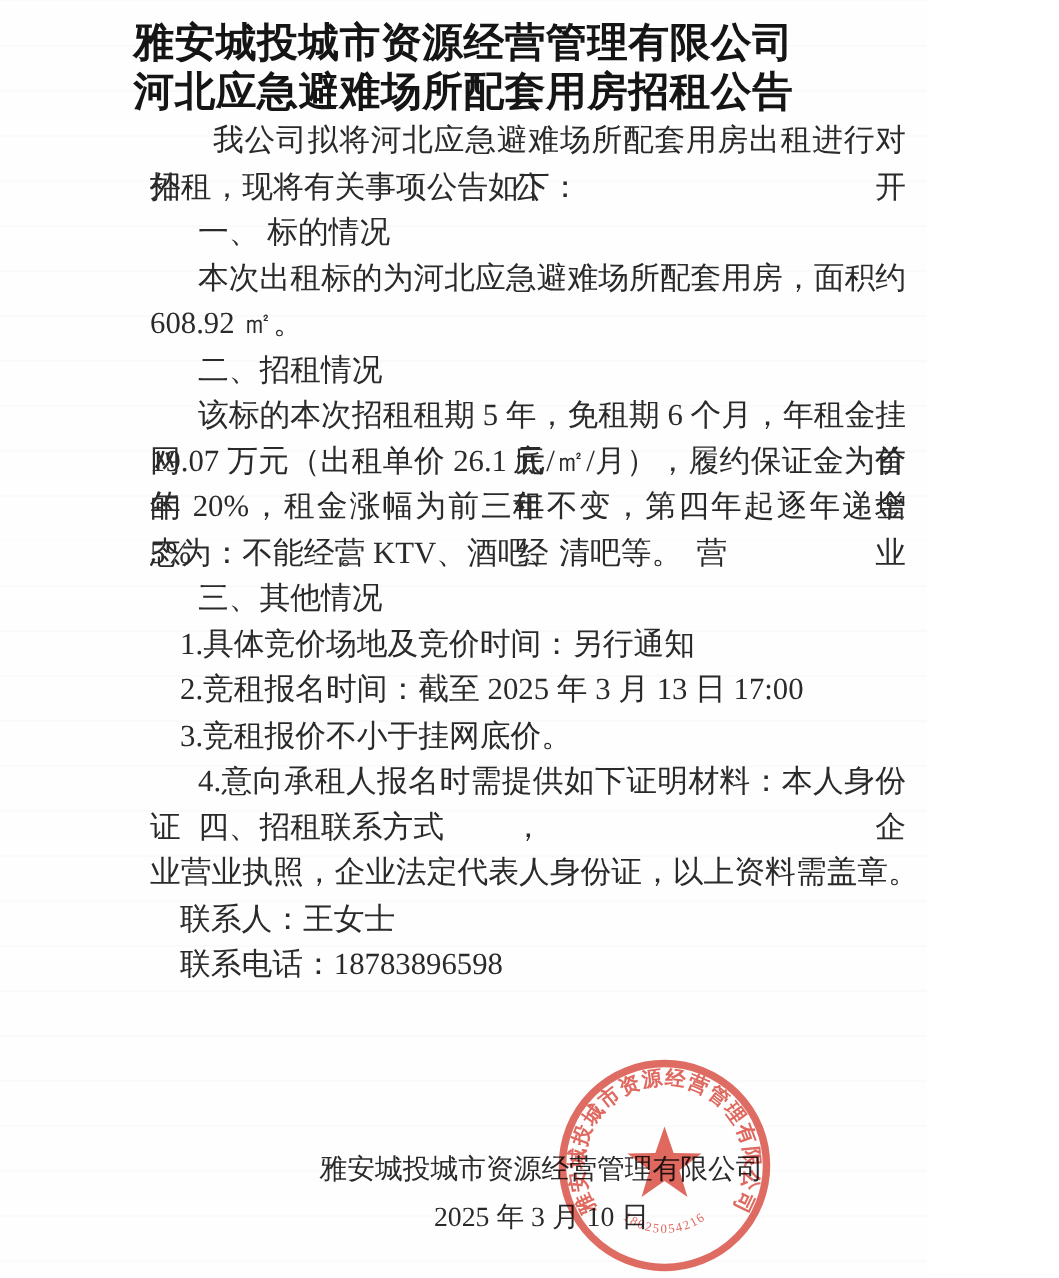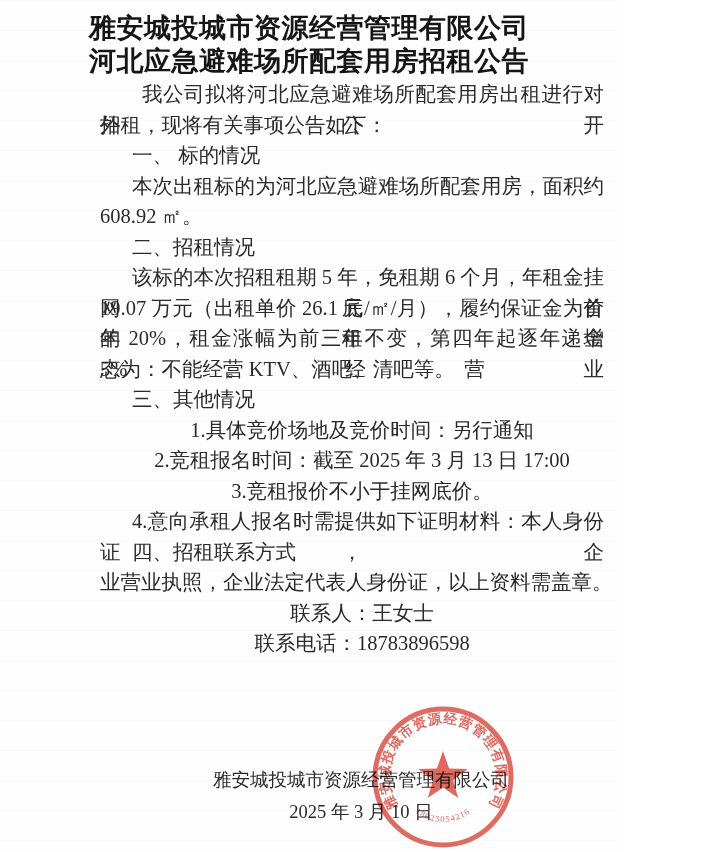--- a/index.html
+++ b/index.html
@@ -46,21 +46,21 @@
   .body-text .line {
     white-space: nowrap;
     height: 30.5px;
   }
   .body-text .line.j {
     white-space: normal;
     text-align: justify;
     text-align-last: justify;
     text-justify: inter-character;
   }
-  .ind1 { text-indent: 20px; text-align: center; }
+  .ind1 { text-indent: 20px; }
   .ind2 { text-indent: 32px; }
   .ind3 { text-indent: 42px; }
   .signature {
     position: absolute;
     right: 109px;
     top: 764px;
     text-align: center;
     font-size: 18.5px;
     line-height: 32px;
     color: #2a2a2a;

